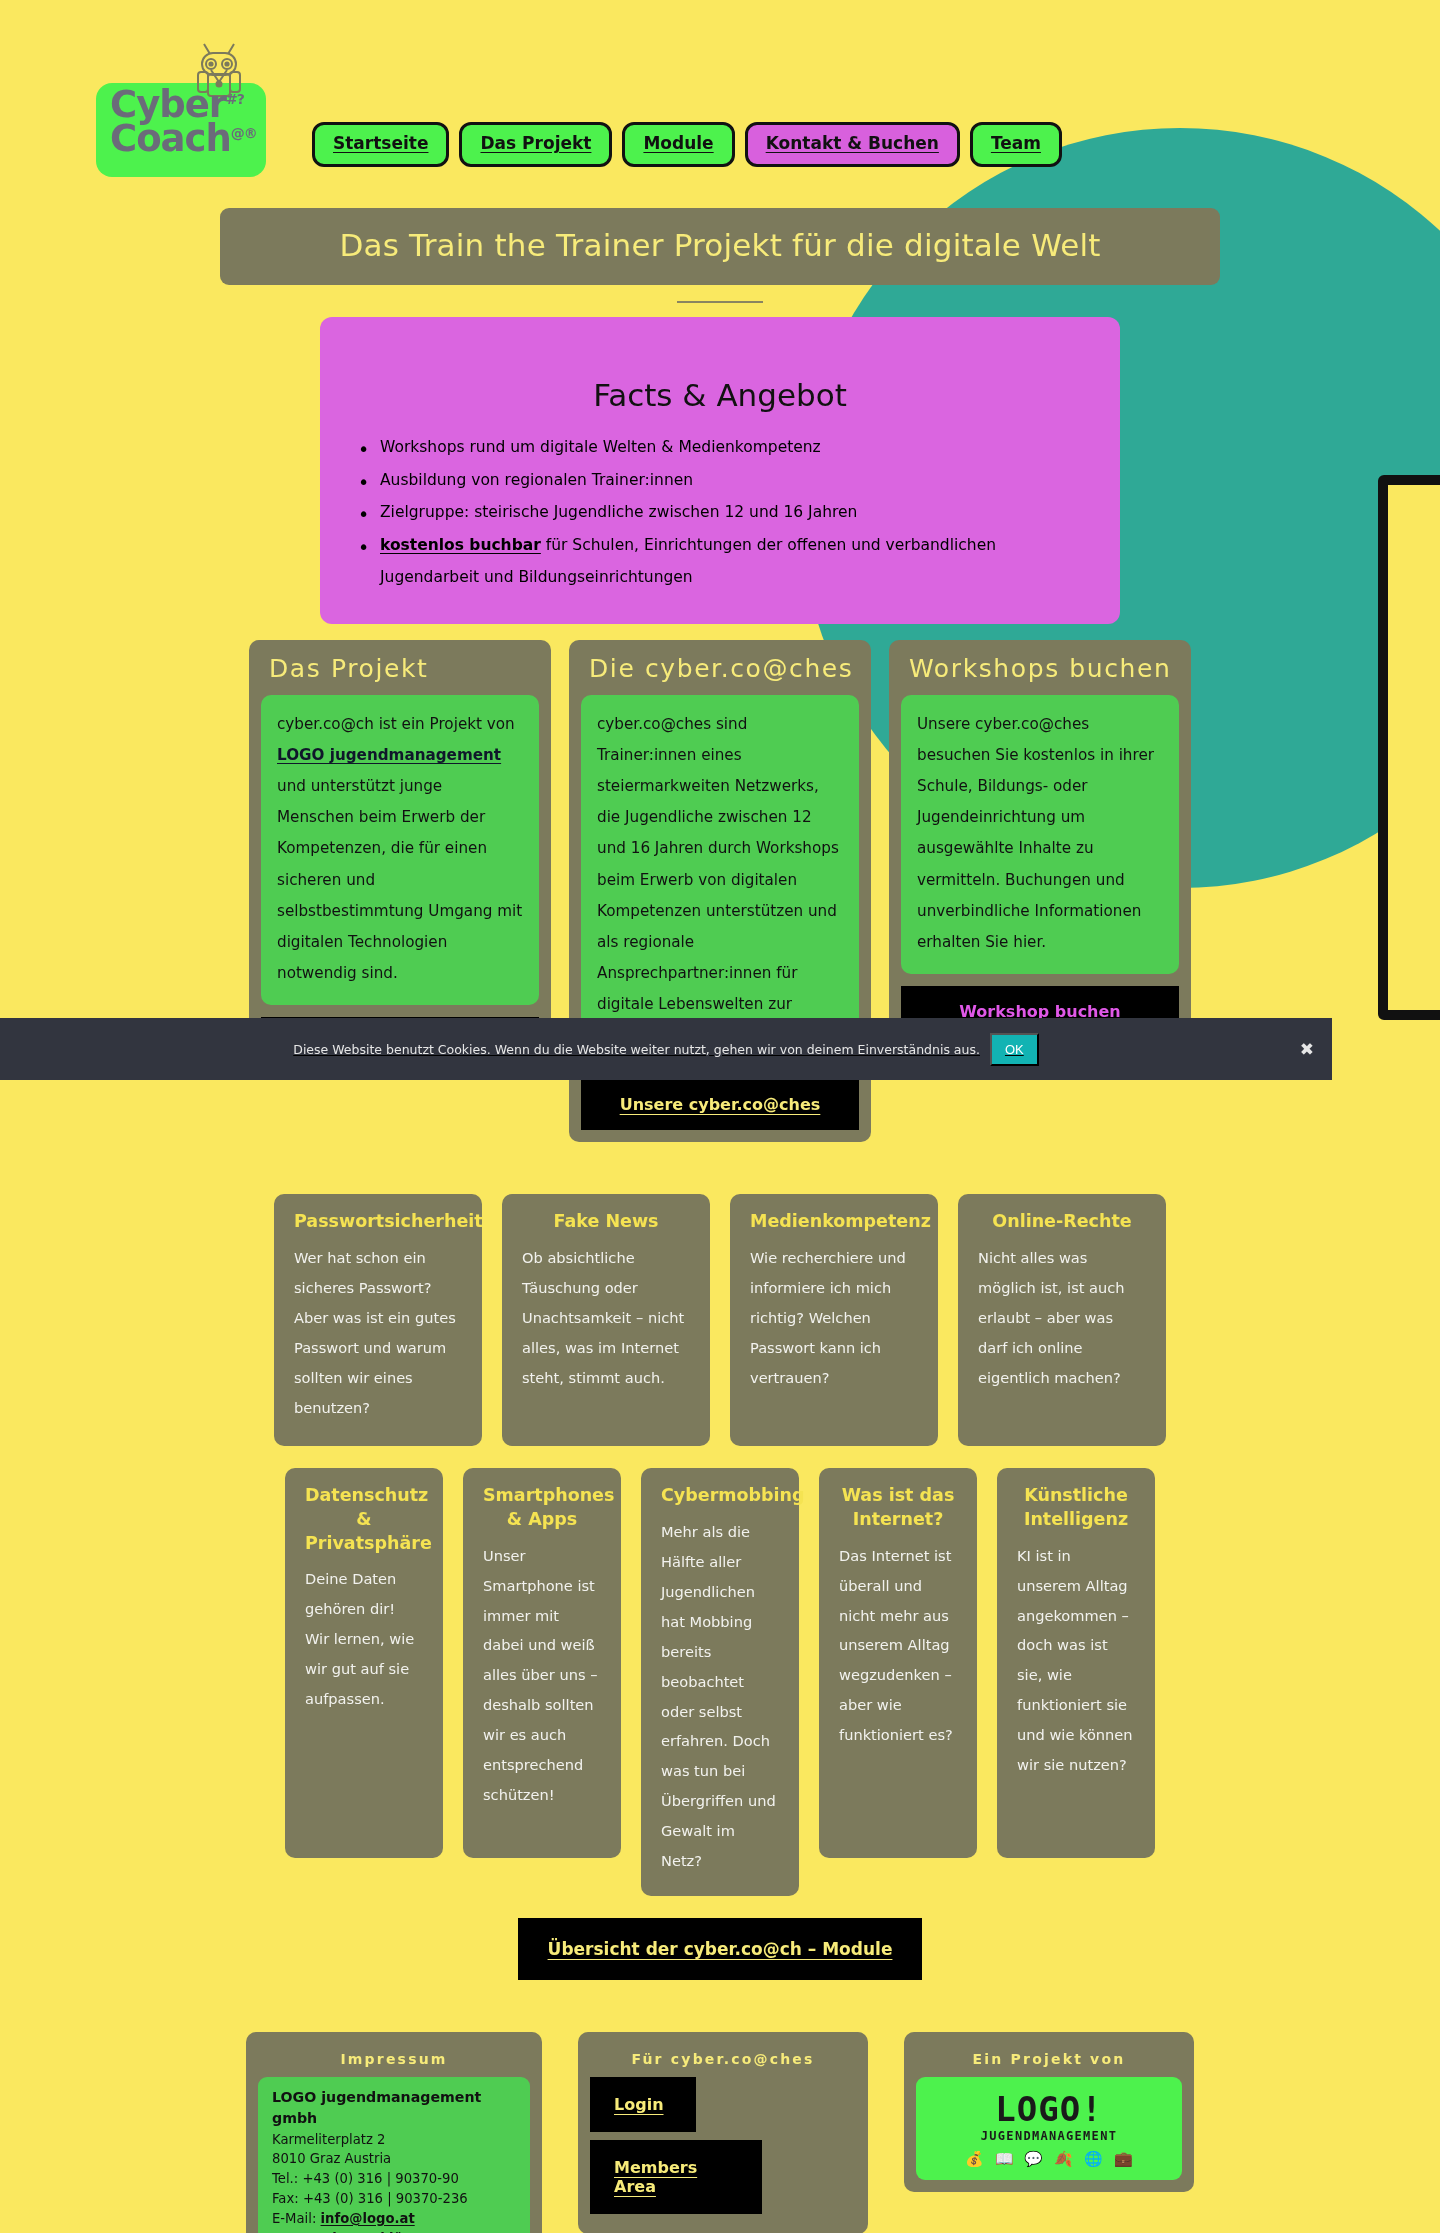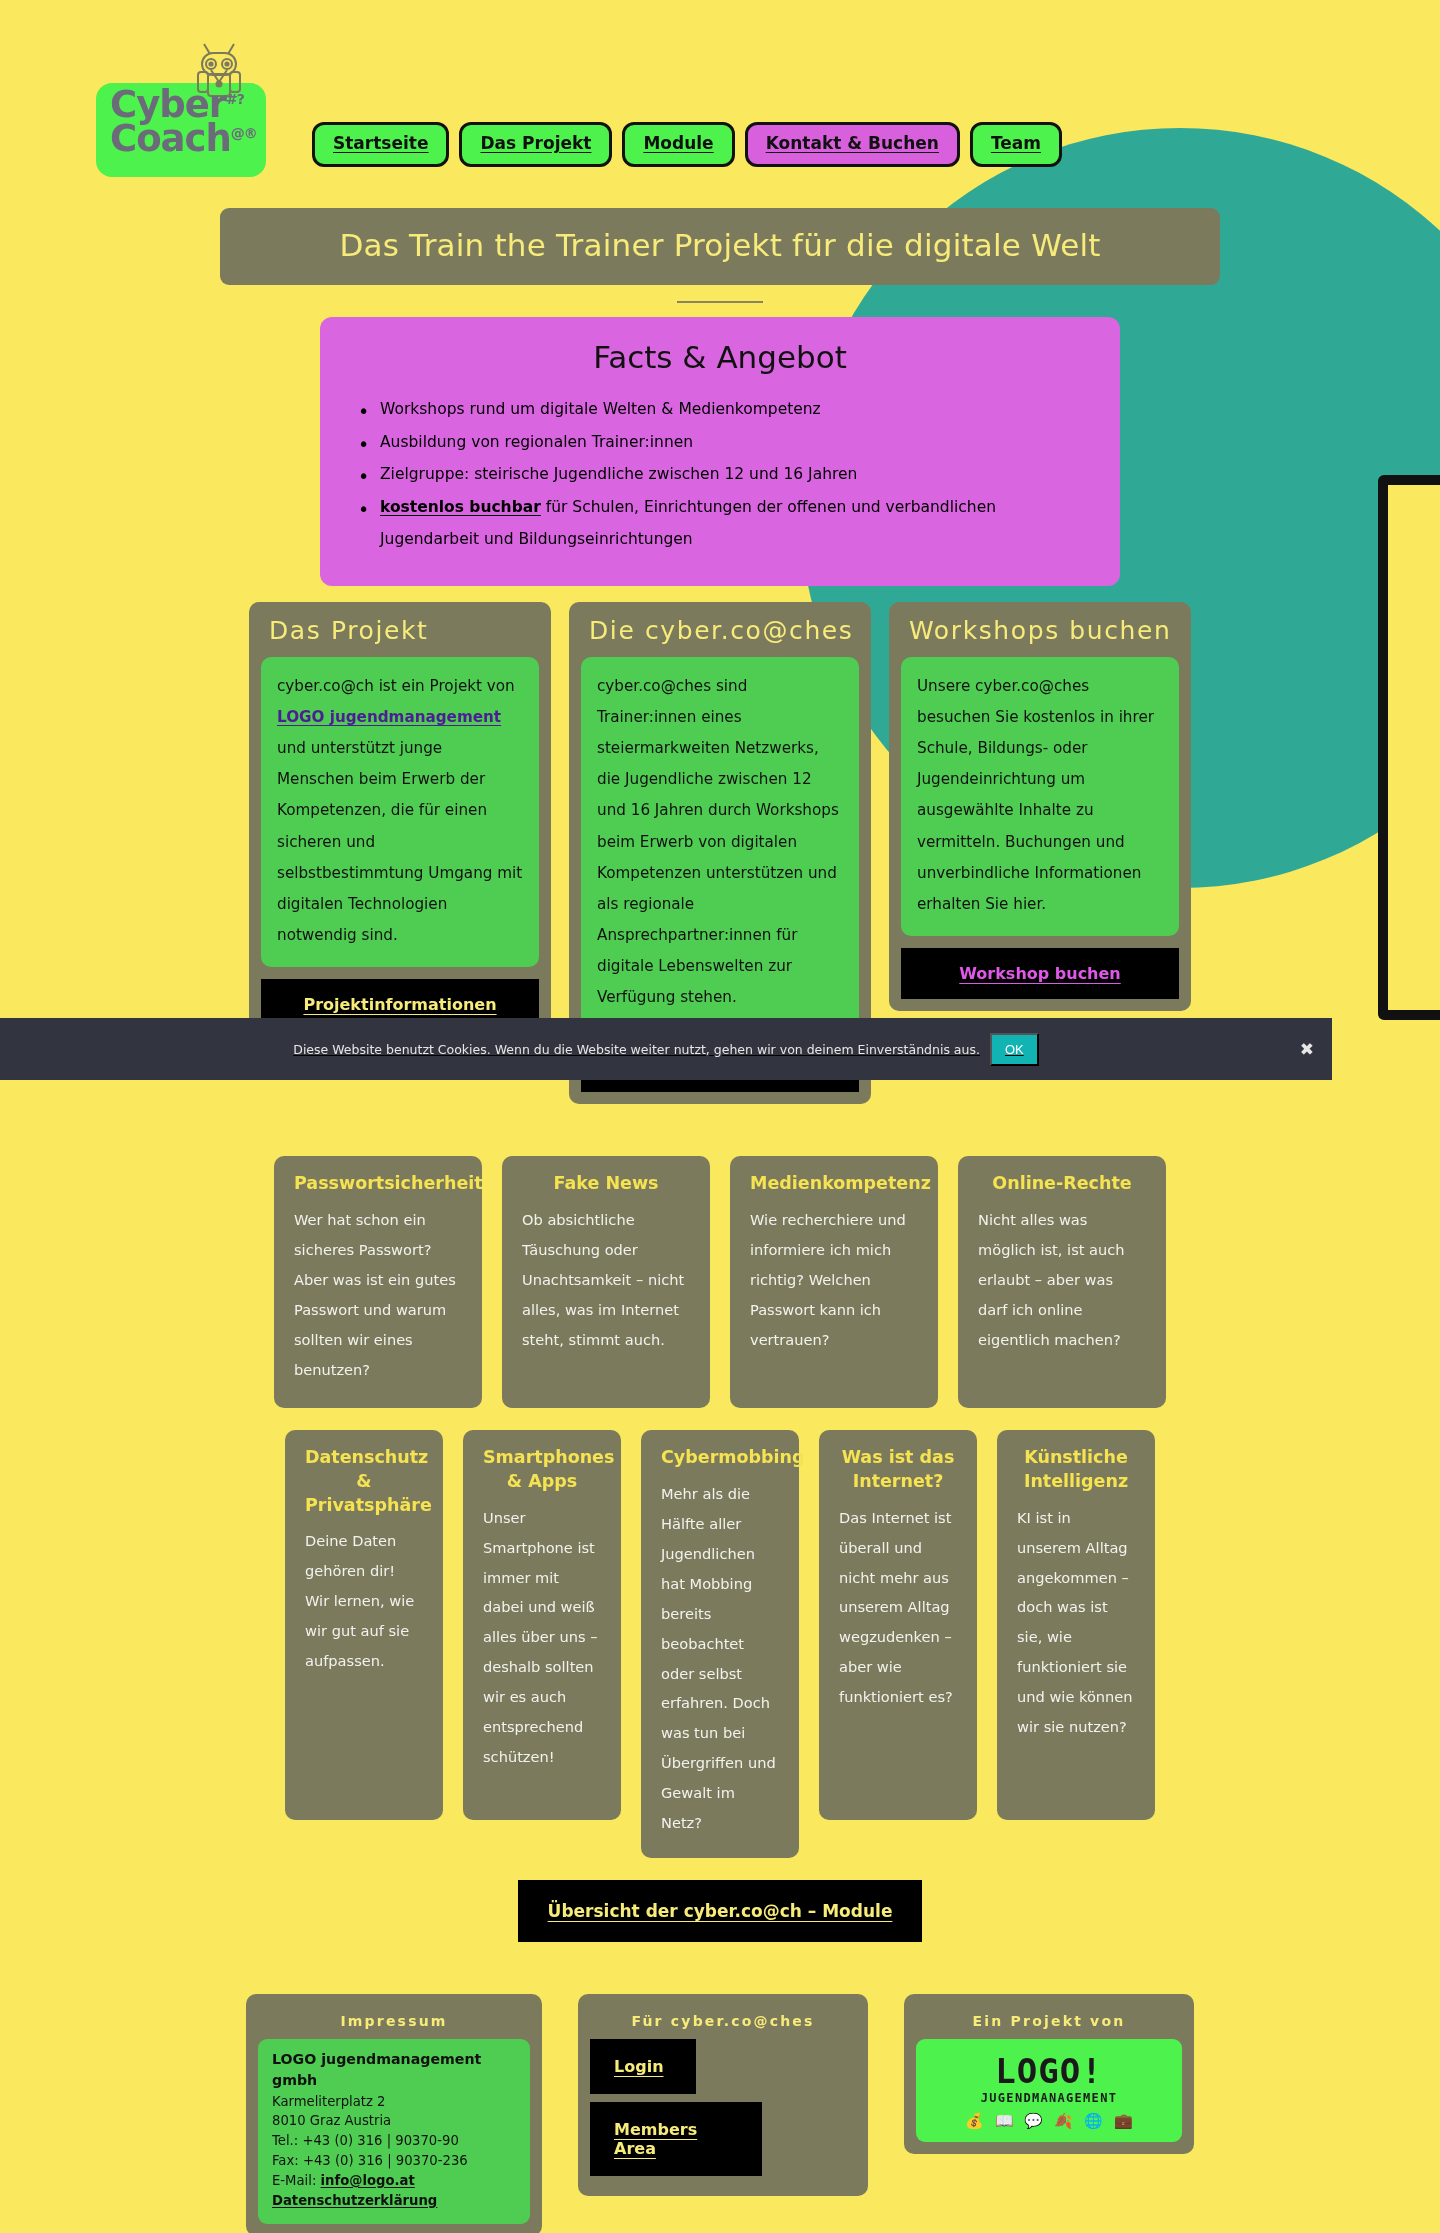--- a/index.html
+++ b/index.html
@@ -132,20 +132,21 @@
     background: #da65e0;
     border-radius: 12px;
     padding: 22px 34px 30px 34px;
   }
   .facts h2 {
     text-align: center;
     font-size: 31px;
     font-weight: normal;
     color: #111;
     margin-bottom: 18px;
+    margin-top: 38px;
   }
   .facts ul { list-style: none; }
   .facts li {
     position: relative;
     padding-left: 26px;
     font-size: 15.5px;
     line-height: 2.1;
     color: #000000;
   }
   .facts li::before {
@@ -187,21 +188,21 @@
     border-radius: 10px;
     padding: 14px 16px 16px 16px;
     color: #111;
     font-size: 15.2px;
     line-height: 2.05;
   }
   .bigcard .inner a, .bigcard .inner b {
     font-weight: bold;
     text-decoration: underline;
     text-underline-offset: 3px;
-    color: #4c1d95;
+    color: #0f172a;
   }
   .cardbtn {
     display: block;
     background: #000;
     margin-top: 12px;
     padding: 16px 20px;
     color: #f7eb7a;
     font-size: 16px;
     font-weight: bold;
     text-decoration: underline;

